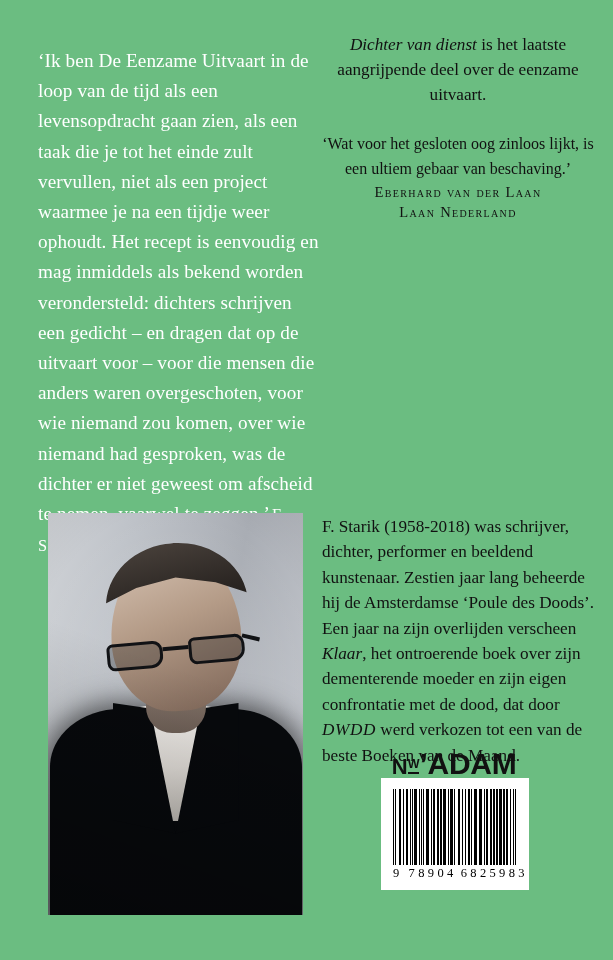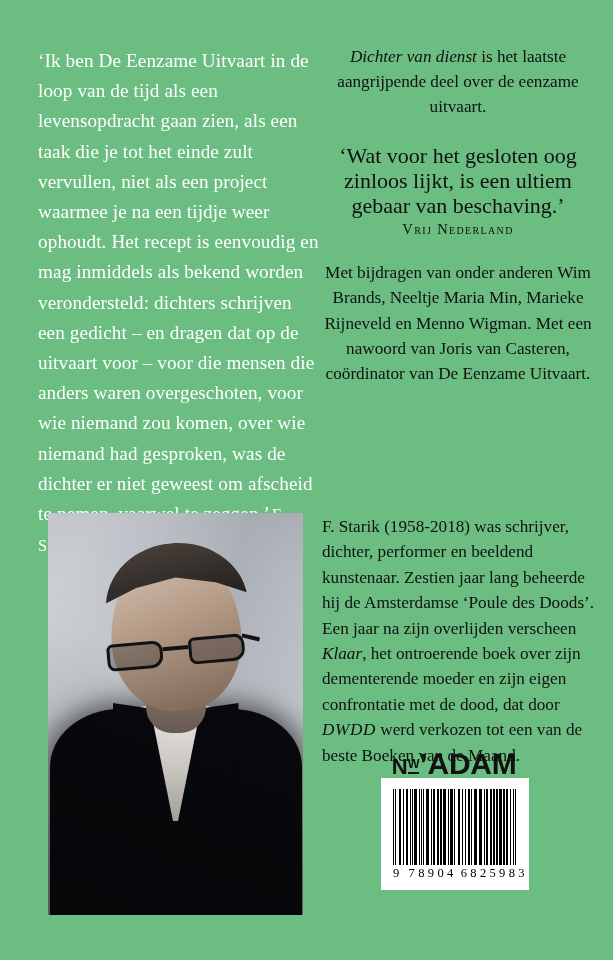--- a/index.html
+++ b/index.html
@@ -181,35 +181,35 @@
     position: absolute;
     inset: 0;
     background: linear-gradient(200deg, rgba(0,0,0,0) 40%, rgba(0,0,0,0.25) 100%);
     pointer-events: none;
   }
 
   
   .right-col {
     position: absolute;
     left: 322px;
-    top: 44px;
+    top: 32px;
     width: 272px;
     text-align: center;
     color: #111111;
   }
 
   .blurb {
     font-size: 17.2px;
     line-height: 25.2px;
   }
   .blurb em { font-style: italic; }
 
   .pull-quote {
     margin-top: 23px;
-    font-size: 22px;
+    font-size: 16px;
     line-height: 25.2px;
   }
 
   .credit {
     margin-top: 3px;
     font-variant: small-caps;
     font-size: 14.6px;
     letter-spacing: 1.35px;
   }
 
@@ -353,24 +353,24 @@
       </div>
       <div class="ph-shadow"></div>
     </div>
   </div>
 
   <div class="right-col">
 
     <p class="blurb"><em>Dichter van dienst</em><span> is het laatste aangrijpende deel over de eenzame uitvaart.</span></p>
 
     <p class="pull-quote">‘Wat voor het gesloten oog zinloos lijkt, is een ultiem gebaar van beschaving.’</p>
-
-    <p class="credit">Vrij Nederland</p>
-
-    <p class="contributors">Met bijdragen van onder anderen Wim Brands, Neeltje Maria Min, Marieke Rijneveld en Menno Wigman. Met een nawoord van Joris van Casteren, coördinator van De Eenzame Uitvaart.</p>
+    <p class="credit">Eberhard van der Laan</p>
+
+    <p class="credit">Laan Nederland</p>
+
   </div>
 
   <p class="bio"><span>F. Starik (1958-2018) was schrijver, dichter, performer en beeldend kunstenaar. Zestien jaar lang beheerde hij de Amsterdamse ‘Poule des Doods’. Een jaar na zijn overlijden verscheen </span><em>Klaar</em><span>, het ontroerende boek over zijn dementerende moeder en zijn eigen confrontatie met de dood, dat door </span><span class="sc">DWDD</span><span> werd verkozen tot een van de beste Boeken van de Maand.</span></p>
 
   <div class="publisher-logo">
     <span class="logo-n">N</span>
       <span class="logo-w-wrap">W</span>
       <span class="logo-rest">’ADAM</span>
   </div>
 

